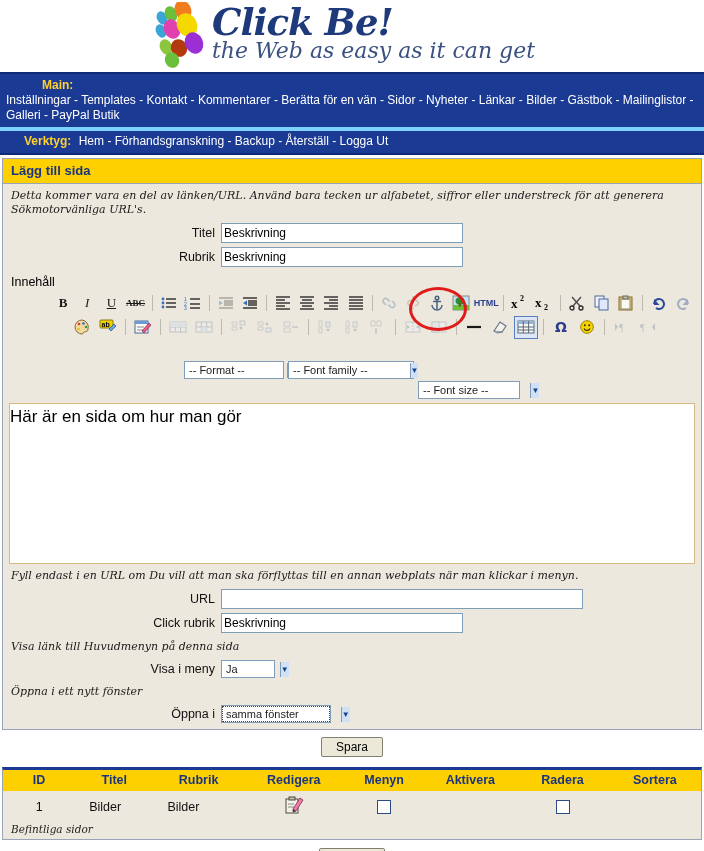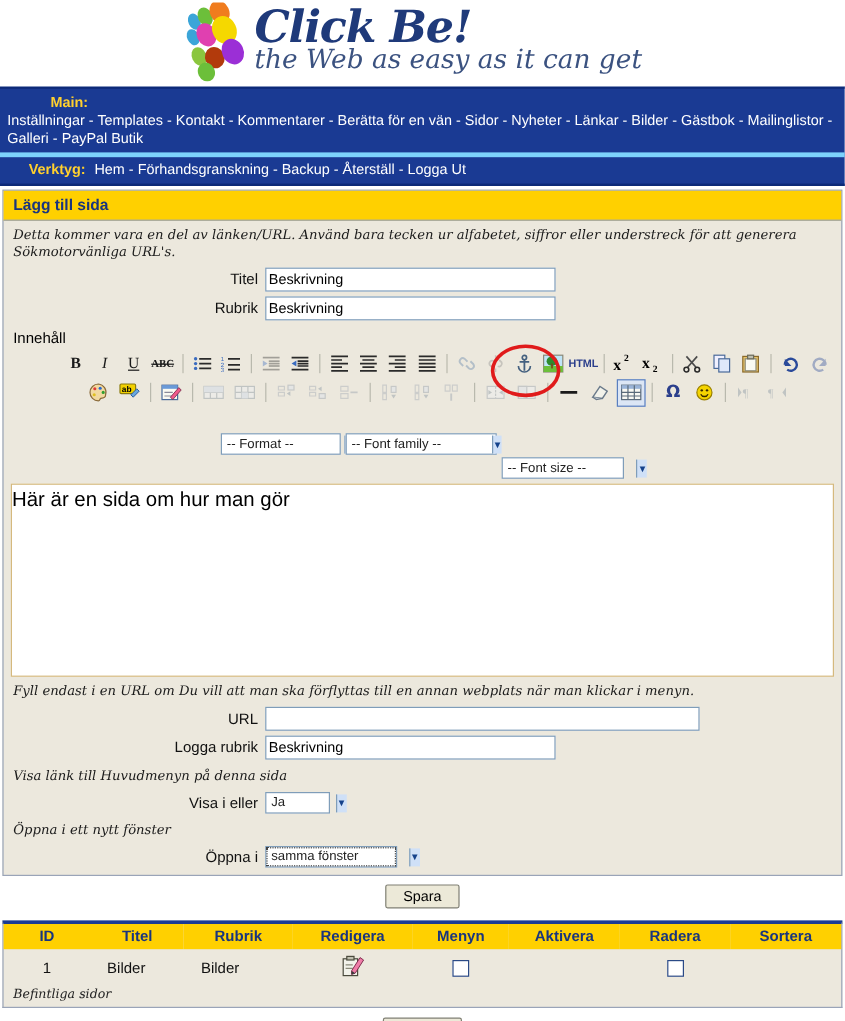--- a/index.html
+++ b/index.html
@@ -695,28 +695,28 @@
 
     <div class="hint">Fyll endast i en URL om Du vill att man ska förflyttas till en annan webplats när man klickar i menyn.</div>
 
     <div class="field-row">
       <div class="field-label">URL</div>
       <input class="txt w360" type="text" value="" style="">
     </div>
 
 
     <div class="field-row">
-      <div class="field-label">Logga rubrik</div>
+      <div class="field-label">Click rubrik</div>
       <input class="txt w240" type="text" value="Beskrivning" style="">
     </div>
 
     <div class="hint">Visa länk till Huvudmenyn på denna sida</div>
 
     <div class="field-row">
-      <div class="field-label">Visa i eller</div>
+      <div class="field-label">Visa i meny</div>
       <div class="fakesel" style="width:48px">
         <span class="lbl">Ja</span>
         <span class="arrow" style="margin-left:auto">▼</span>
       </div>
     </div>
 
     <div class="hint">Öppna i ett nytt fönster</div>
 
     <div class="field-row" style="padding-bottom:6px">
       <div class="field-label">Öppna i</div>

